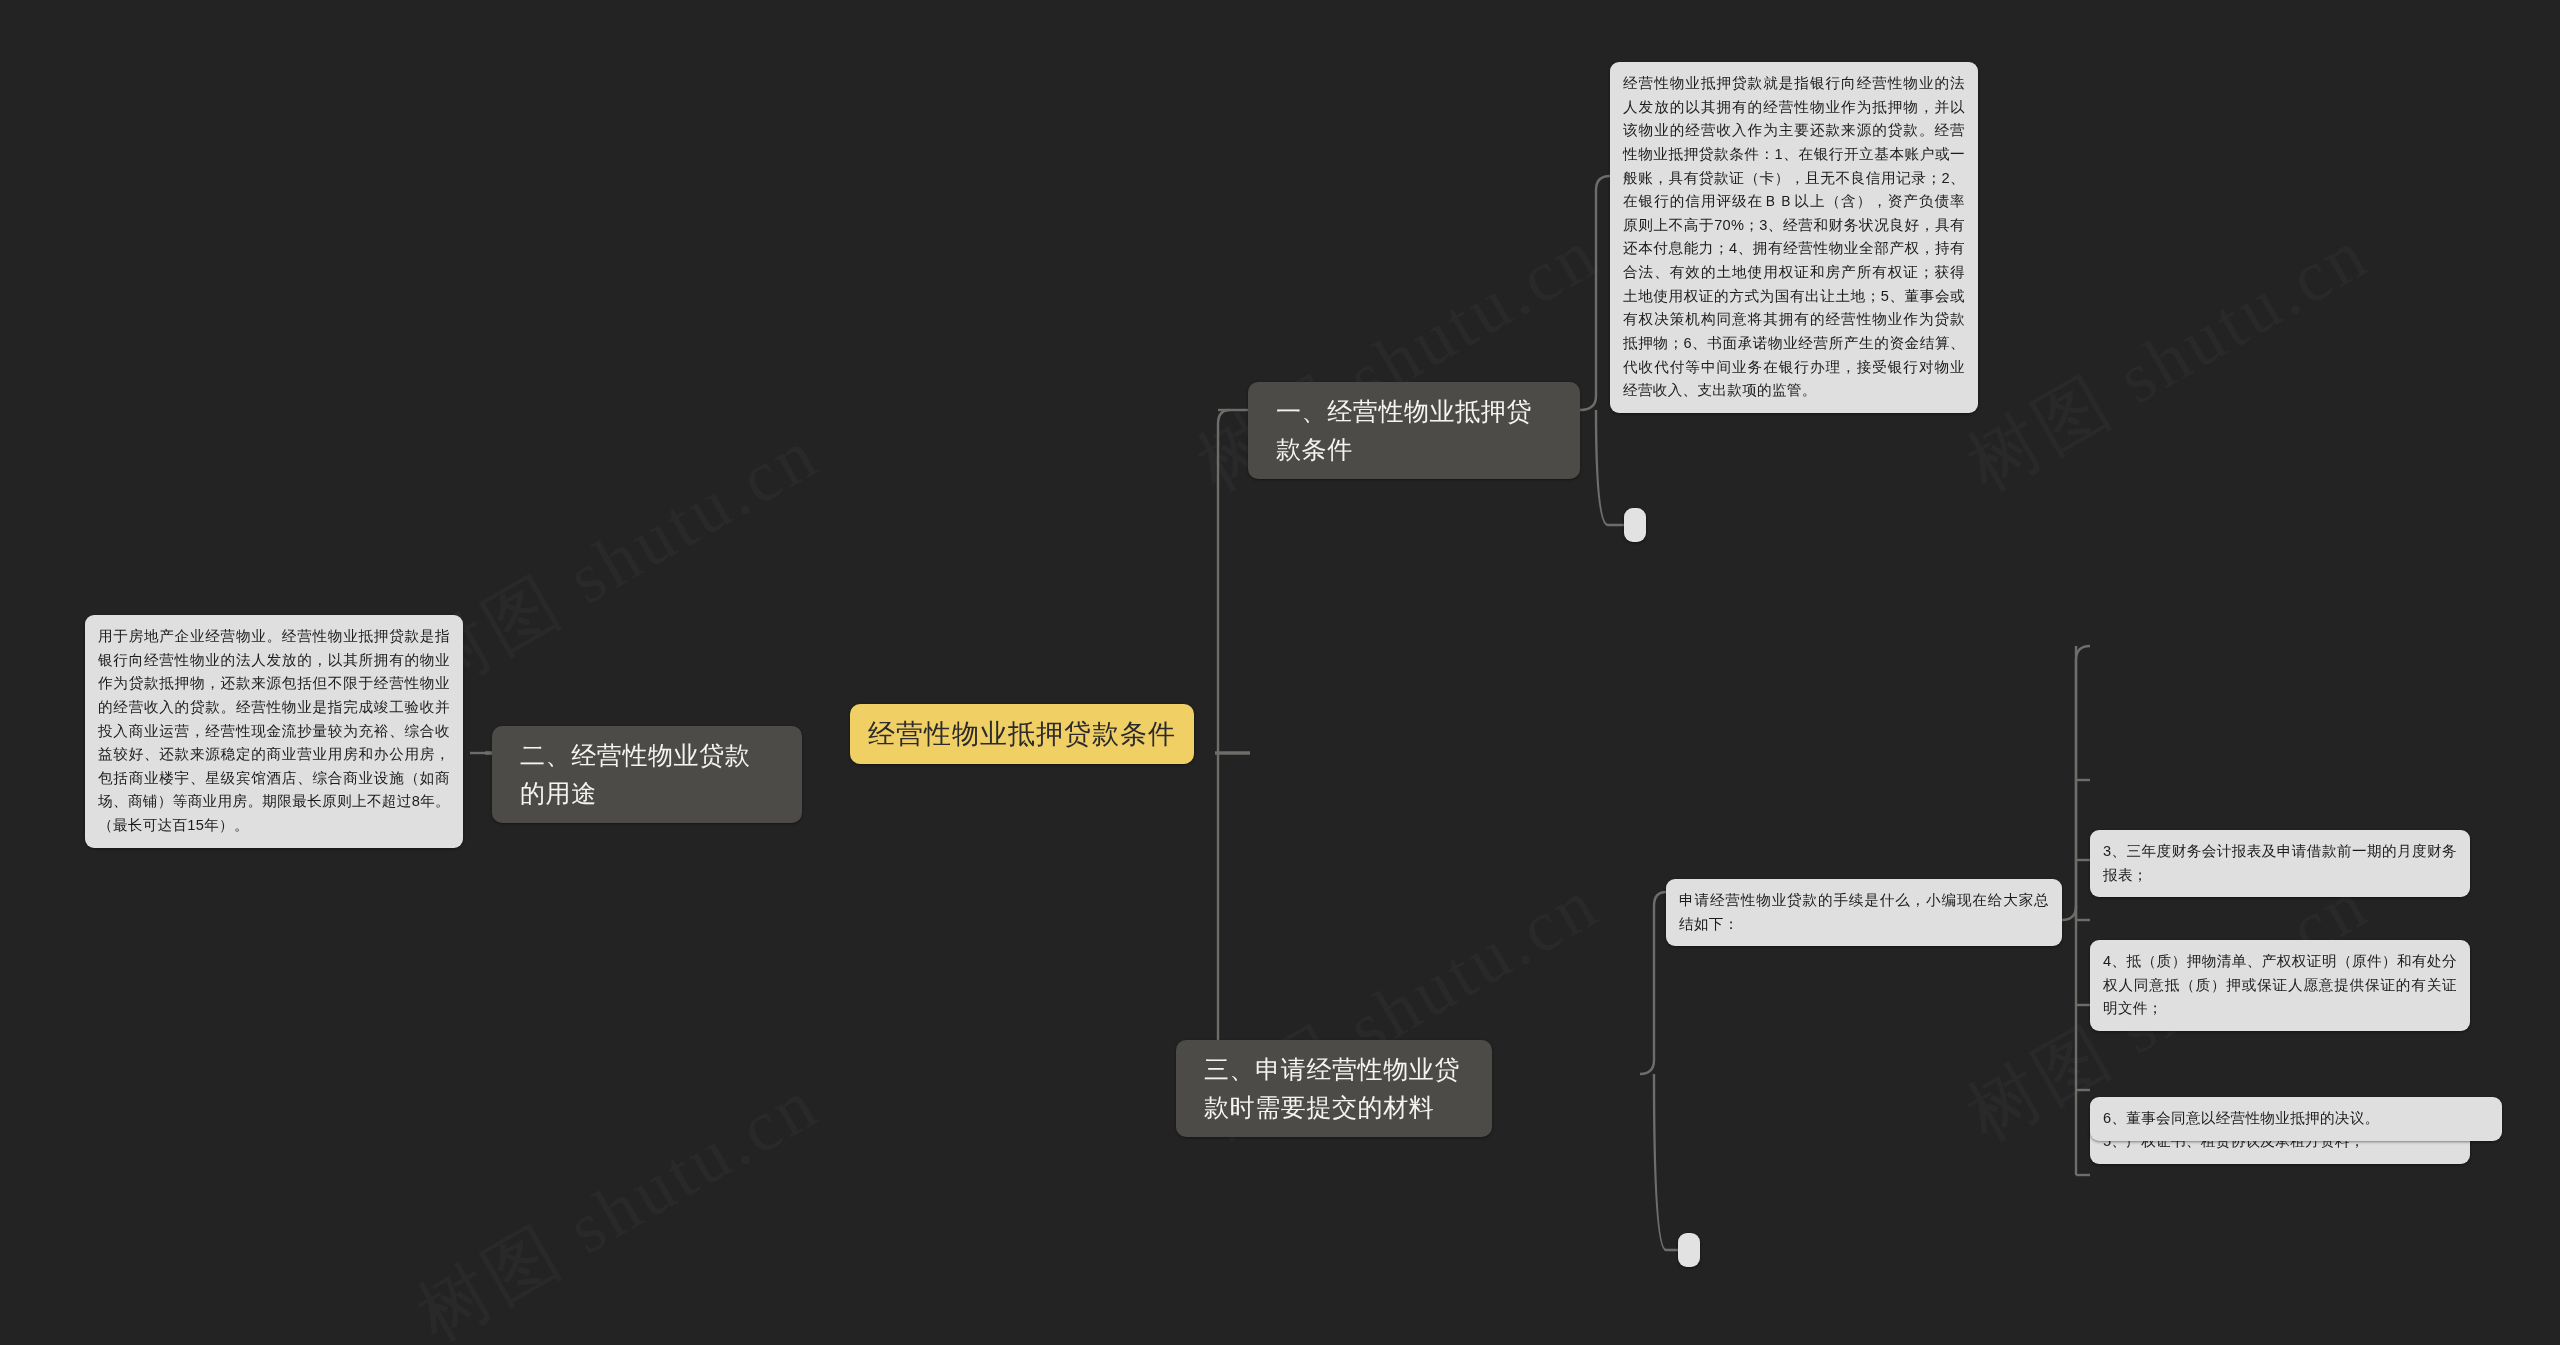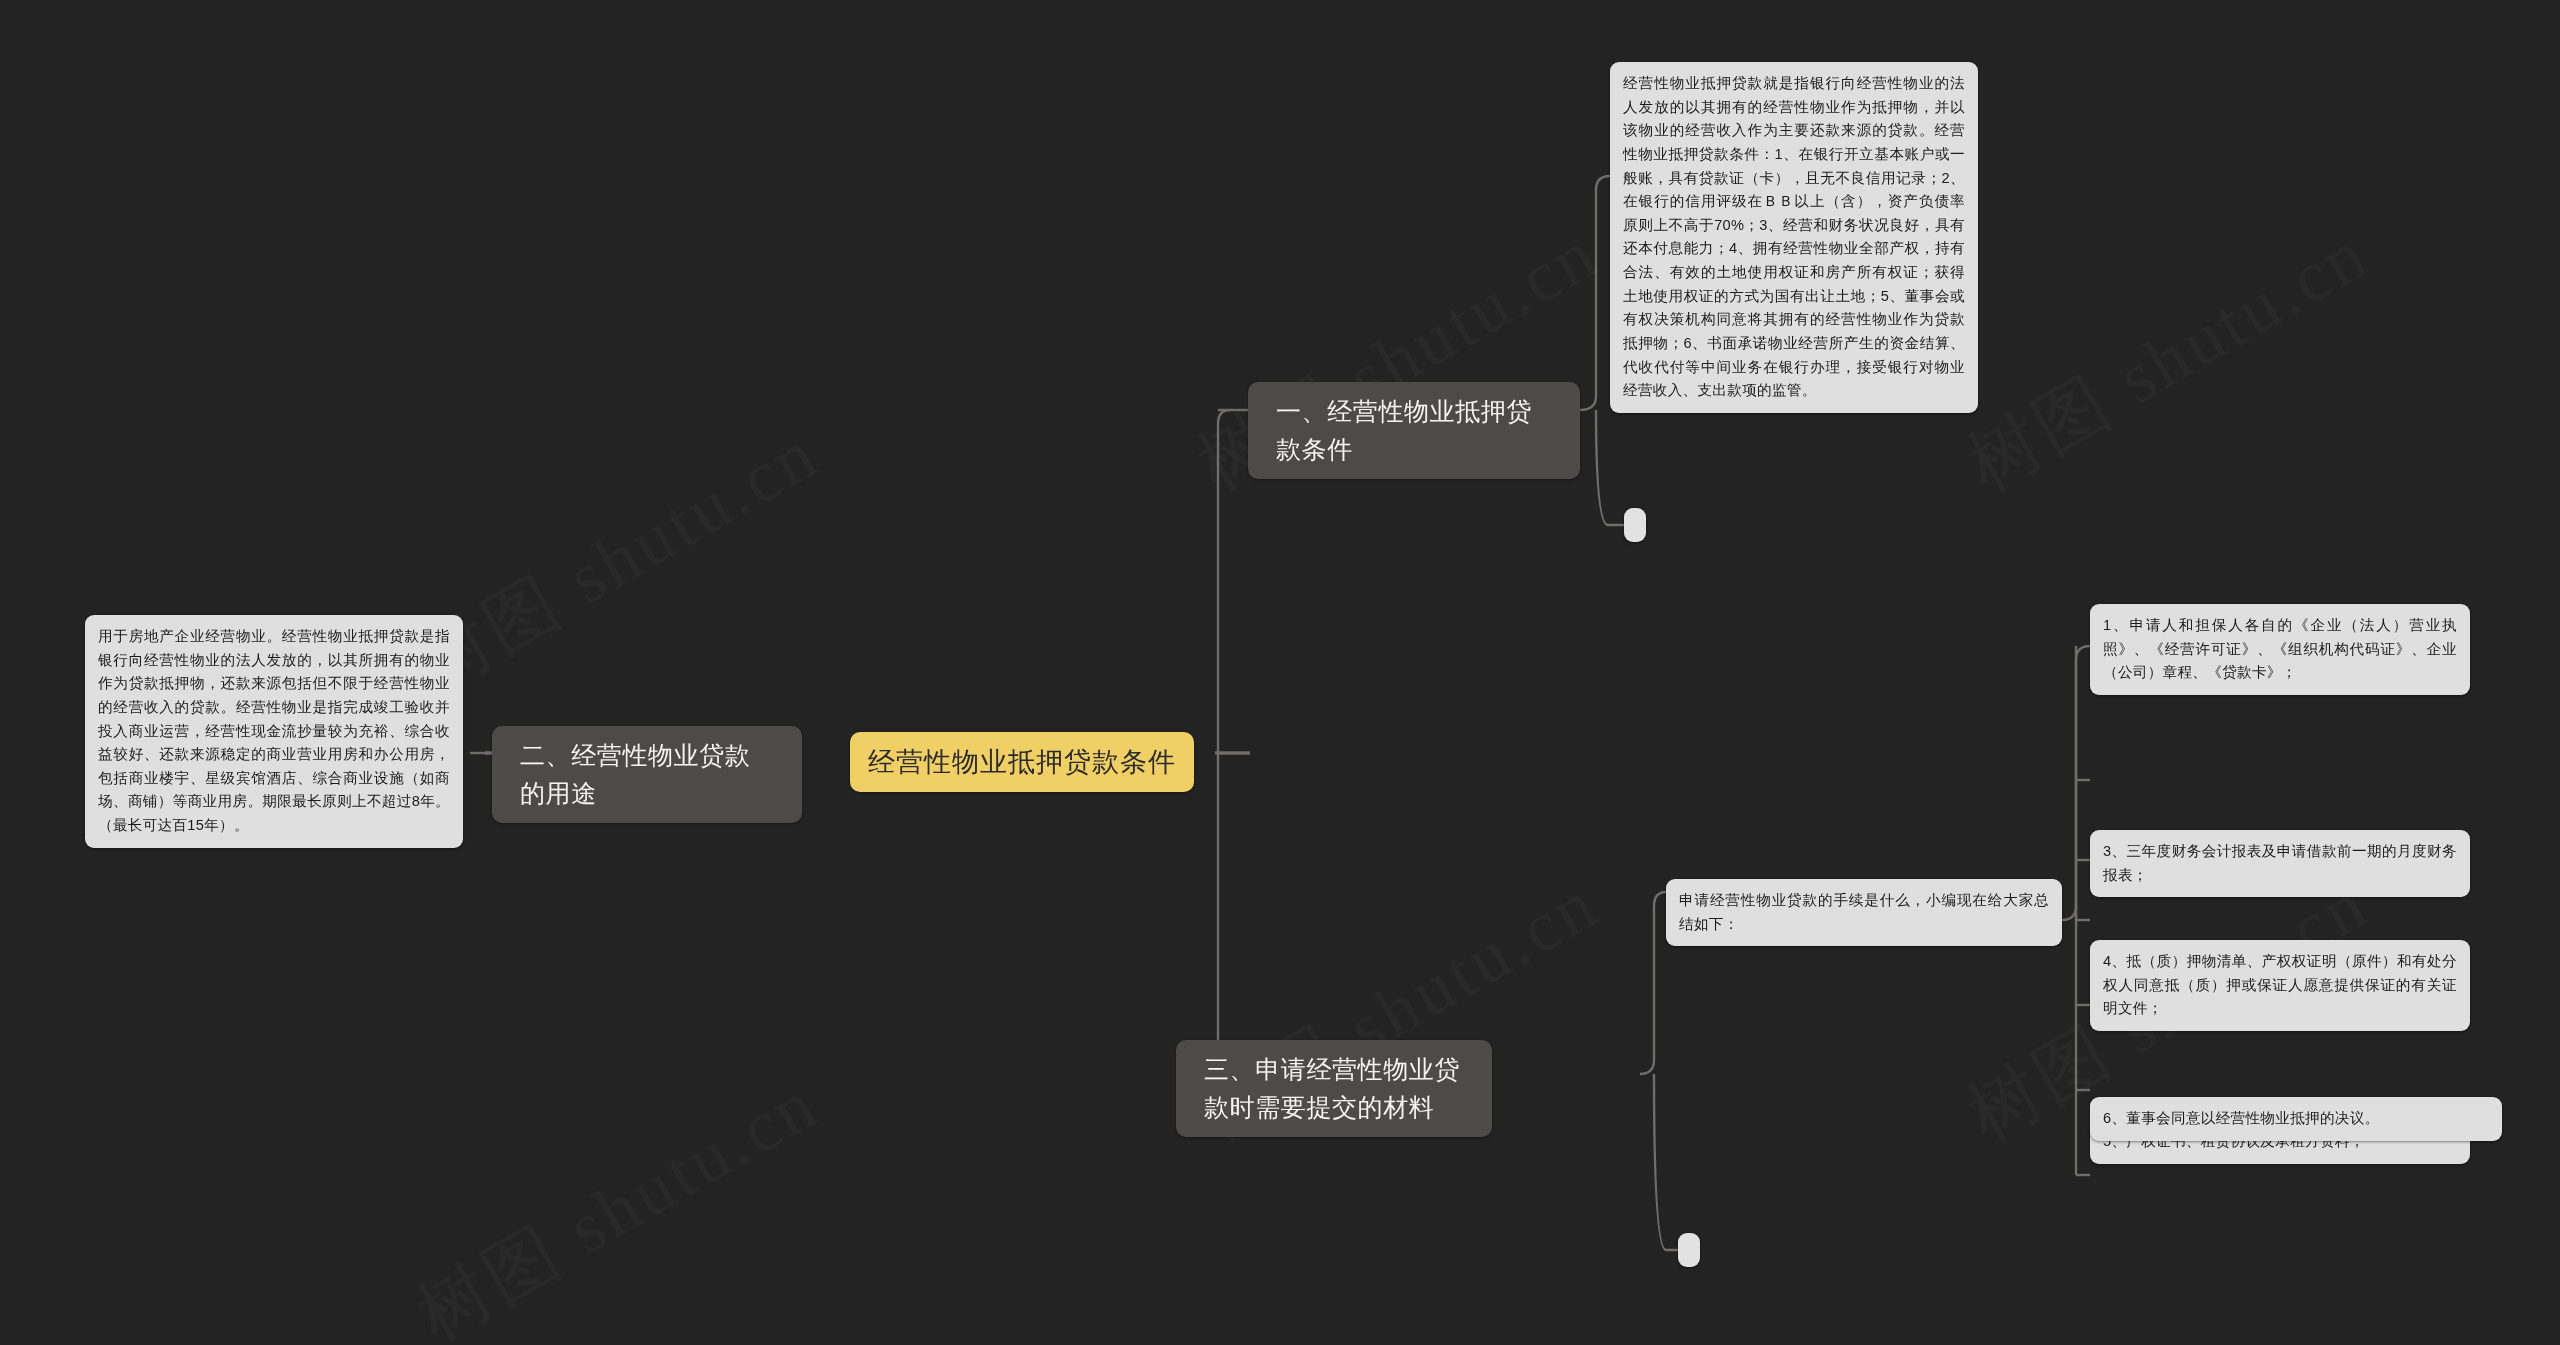--- a/index.html
+++ b/index.html
@@ -134,21 +134,21 @@
     <path d="M2076,906 L2076,920"></path>
 
     <path d="M2076,646 L2076,1175"></path>
     <path d="M2076,780 L2090,780"></path>
     <path d="M2076,860 L2090,860"></path>
     <path d="M2076,1005 L2090,1005"></path>
     <path d="M2076,1090 L2090,1090"></path>
     <path d="M2076,1175 L2090,1175"></path>
   </svg>
 
-  <div class="node root" style="left:850px; top:732px;">
+  <div class="node root" style="left:850px; top:704px;">
     <span>经营性物业抵押贷款条件</span>
   </div>
 
   <div class="node branch" style="left:1248px; top:382px; width:332px;">
     <span>一、经营性物业抵押贷款条件</span>
   </div>
 
   <div class="node leaf" style="left:1610px; top:62px; width:368px;">
     <span>经营性物业抵押贷款就是指银行向经营性物业的法人发放的以其拥有的经营性物业作为抵押物，并以该物业的经营收入作为主要还款来源的贷款。经营性物业抵押贷款条件：1、在银行开立基本账户或一般账，具有贷款证（卡），且无不良信用记录；2、在银行的信用评级在ＢＢ以上（含），资产负债率原则上不高于70%；3、经营和财务状况良好，具有还本付息能力；4、拥有经营性物业全部产权，持有合法、有效的土地使用权证和房产所有权证；获得土地使用权证的方式为国有出让土地；5、董事会或有权决策机构同意将其拥有的经营性物业作为贷款抵押物；6、书面承诺物业经营所产生的资金结算、代收代付等中间业务在银行办理，接受银行对物业经营收入、支出款项的监管。</span>
   </div>
@@ -166,23 +166,20 @@
   <div class="node branch" style="left:1176px; top:1040px; width:316px;">
     <span>三、申请经营性物业贷款时需要提交的材料</span>
   </div>
 
   <div class="collapse" style="left:1678px; top:1233px;"></div>
 
   <div class="node leaf" style="left:1666px; top:872px; width:396px;margin-top:7px;">
     <span>申请经营性物业贷款的手续是什么，小编现在给大家总结如下：</span>
   </div>
 
-  <div class="node leaf" style="left:2090px; top:604px; width:380px;">
-    <span>1、申请人和担保人各自的《企业（法人）营业执照》、《经营许可证》、《组织机构代码证》、企业（公司）章程、《贷款卡》；</span>
-  </div>
 
 
   <div class="node leaf" style="left:2090px; top:830px; width:380px;">
     <span>3、三年度财务会计报表及申请借款前一期的月度财务报表；</span>
   </div>
 
   <div class="node leaf" style="left:2090px; top:940px; width:380px;">
     <span>4、抵（质）押物清单、产权权证明（原件）和有处分权人同意抵（质）押或保证人愿意提供保证的有关证明文件；</span>
   </div>
 

